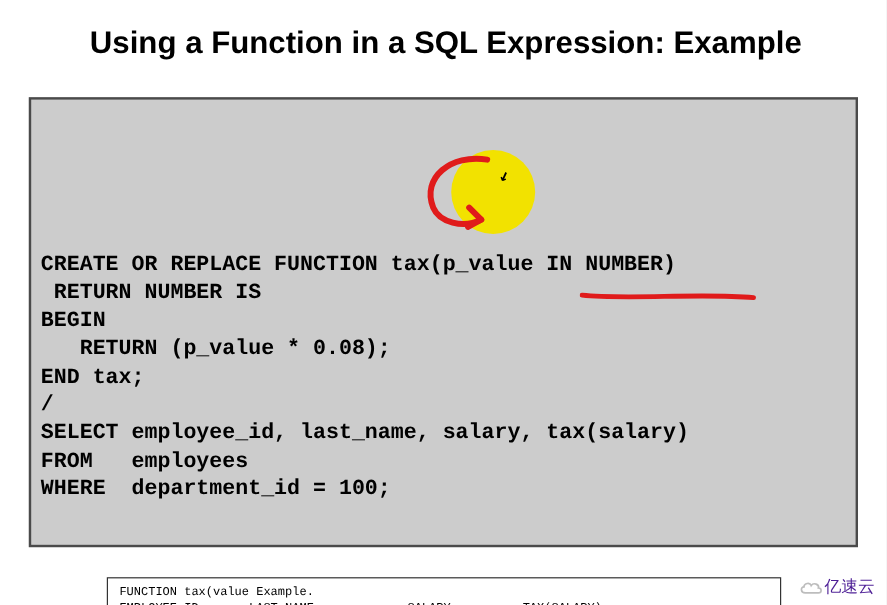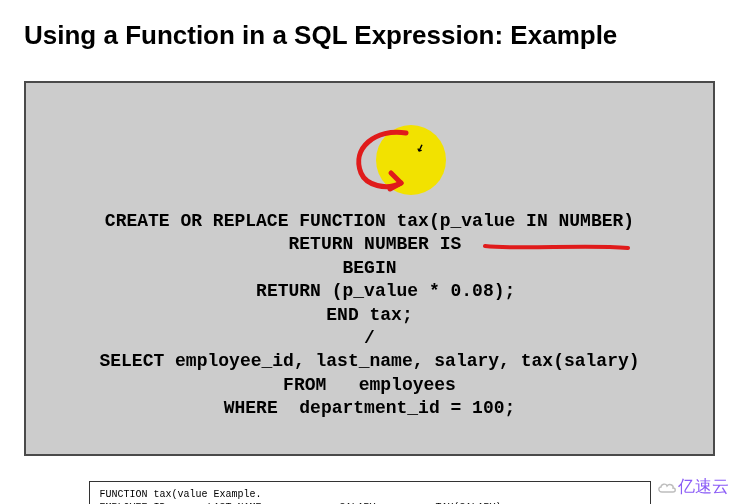--- a/index.html
+++ b/index.html
@@ -8,20 +8,21 @@
     font-family: Arial, Helvetica, sans-serif;
     background: #ffffff;
     width: 739px;
     box-sizing: border-box;
   }
   .title {
     font-size: 26px;
     font-weight: bold;
     color: #000;
     margin: 0 0 30px 4px;
+    text-align: center;
   }
   .code-block {
     position: relative;
     background: #cccccc;
     border: 2px solid #4a4a4a;
     padding: 10px 8px;
     font-family: "Courier New", monospace;
     font-size: 18px;
     font-weight: bold;
     line-height: 1.3;
@@ -35,21 +36,20 @@
     height: 70px;
     background: #f2e200;
     border-radius: 50%;
     top: 42px;
     left: 350px;
     z-index: 0;
   }
   .code-text {
     position: relative;
     z-index: 1;
-    text-align: center;
   }
   .cursor-arrow {
     position: absolute;
     top: 55px;
     left: 390px;
     z-index: 3;
     font-size: 14px;
     color: #000;
     transform: rotate(-20deg);
   }
@@ -73,22 +73,22 @@
     font-family: "Courier New", monospace;
     font-size: 10px;
     line-height: 1.35;
     white-space: pre;
     color: #000;
   }
   .watermark {
     position: fixed;
     right: 10px;
     bottom: 6px;
-    font-size: 17px;
-    color: #8b5cf6;
+    font-size: 14px;
+    color: #4c1d95;
     font-family: Liberation Serif, serif;
   }
   .watermark svg {
     vertical-align: middle;
   }
 </style>
 </head>
 <body>
 
 <h1 class="title">Using a Function in a SQL Expression: Example</h1>

